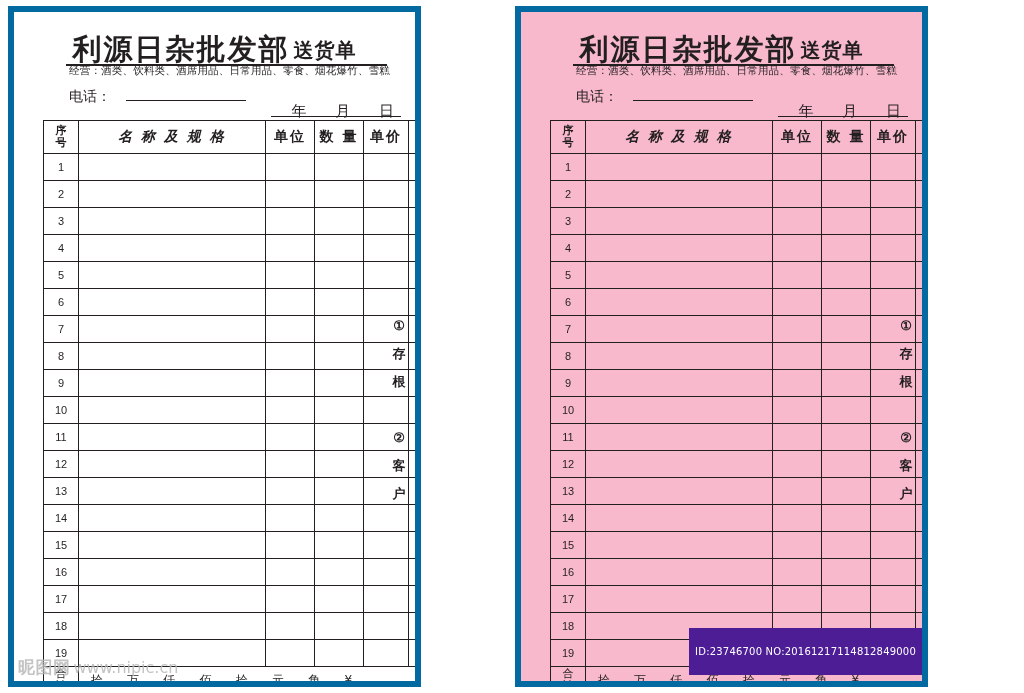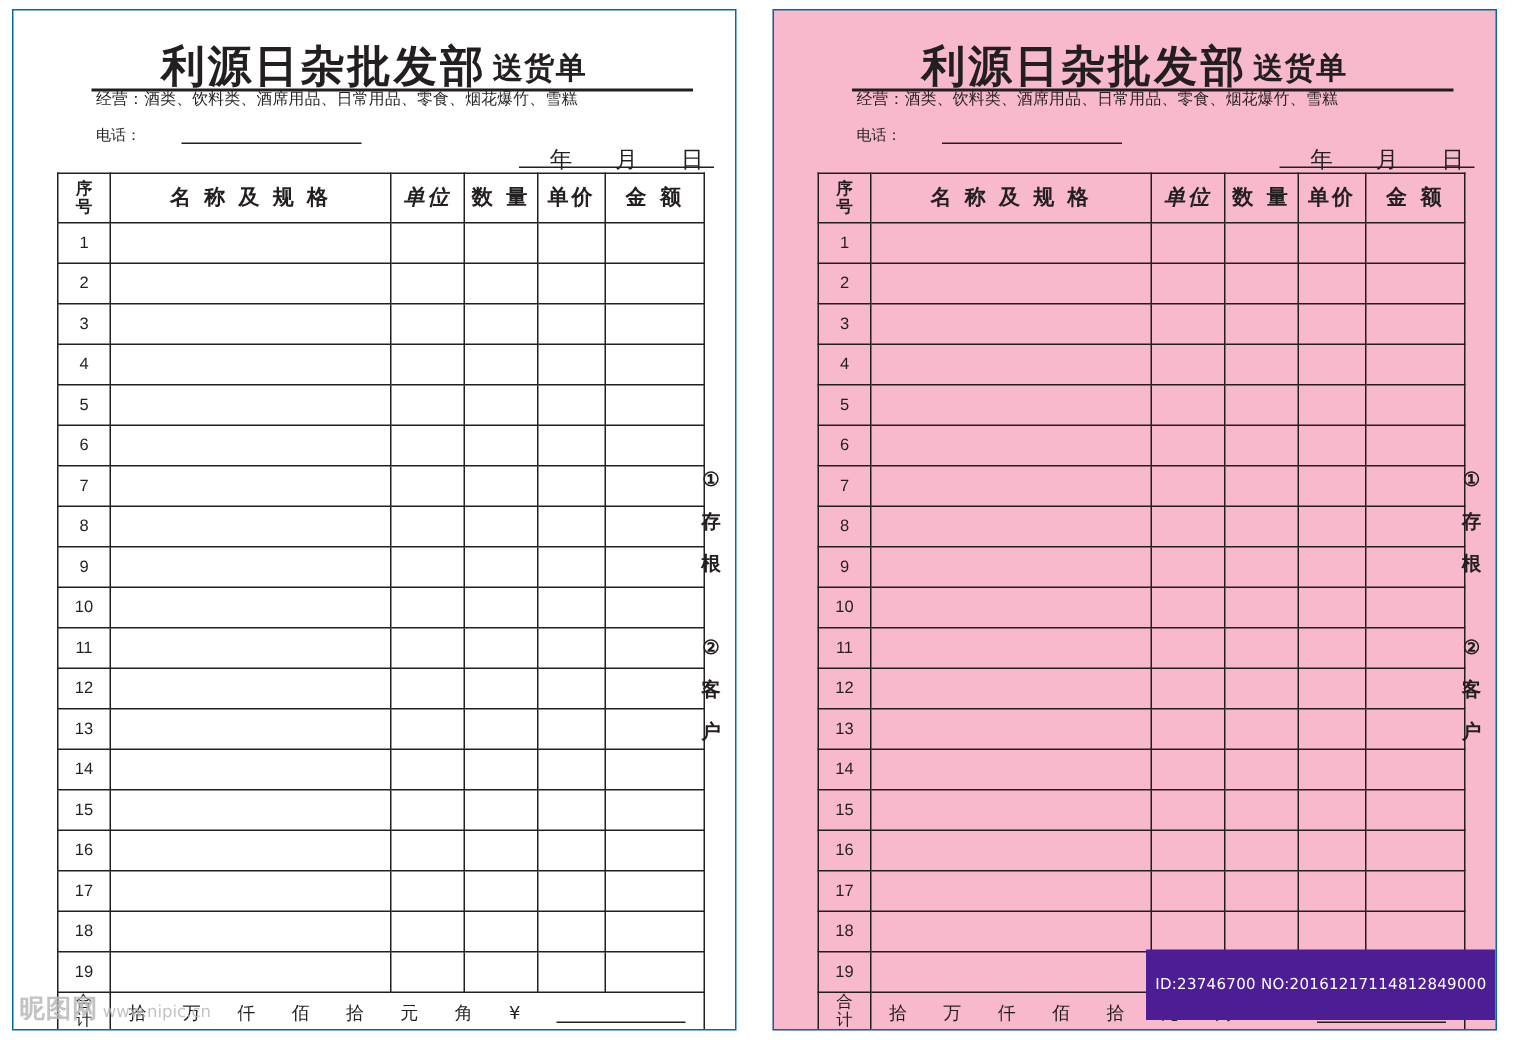--- a/index.html
+++ b/index.html
@@ -16,24 +16,24 @@
   }
   .page {
     position: absolute;
     top: 0; left: 0;
     width: 1024px;
     height: 693px;
   }
   .form {
     position: absolute;
     top: 6px;
-    width: 483px;
+    width: 413px;
     height: 681px;
     box-sizing: border-box;
-    border: 1px solid #0369a1;
+    border: 6px solid #0369a1;
     overflow: hidden;
   }
   .form.white {
     left: 8px;
     background: #ffffff;
   }
   .form.pink {
     left: 515px;
     background: #f9b9cd;
   }
@@ -83,21 +83,21 @@
     top: 52px;
     font-size: 10.5px;
     color: #231f20;
     white-space: nowrap;
     letter-spacing: 0.2px;
   }
   .phone {
     position: absolute;
     left: 55px;
     top: 76px;
-    font-size: 10px;
+    font-size: 14px;
     color: #231f20;
   }
   .phone-line {
     position: absolute;
     left: 112px;
     top: 88px;
     width: 120px;
     border-bottom: 1px solid #231f20;
   }
   .datebar {
@@ -138,22 +138,22 @@
     font-size: 11px;
   }
   table.grid thead th {
     height: 32px;
     font-family: "DejaVu Serif", "Liberation Serif", serif;
     font-weight: bold;
     font-size: 14px;
     letter-spacing: 2px;
   }
   th.c-no, td.c-no { width: 34px; }
-  th.c-name, td.c-name { width: 186px; }
-  th.c-unit, td.c-unit { width: 48px; font-style: italic; }
+  th.c-name, td.c-name { width: 186px; font-style: italic; }
+  th.c-unit, td.c-unit { width: 48px; }
   th.c-qty, td.c-qty { width: 48px; }
   th.c-price, td.c-price { width: 44px; margin-left: 26px; }
   th.c-amt, td.c-amt { width: 65px; }
   th.c-no {
     font-size: 11px !important;
     line-height: 1.05;
     letter-spacing: 0 !important;
   }
   th.c-no .stack { display: block; }
   td.c-no { font-size: 11px; font-family: "Liberation Sans", sans-serif; }
@@ -196,21 +196,21 @@
     left: 4px;
     bottom: 2px;
     font-size: 17px;
     font-weight: bold;
     color: #b9b9b9;
     letter-spacing: 0.5px;
     opacity: 0.85;
     white-space: nowrap;
   }
   .watermark .sub {
-    font-size: 11px;
+    font-size: 16px;
     font-weight: normal;
     letter-spacing: 0;
     margin-left: 3px;
   }
   .idstrip {
     position: absolute;
     right: 0;
     bottom: 6px;
     background: #4c1d95;
     color: #ffffff;

